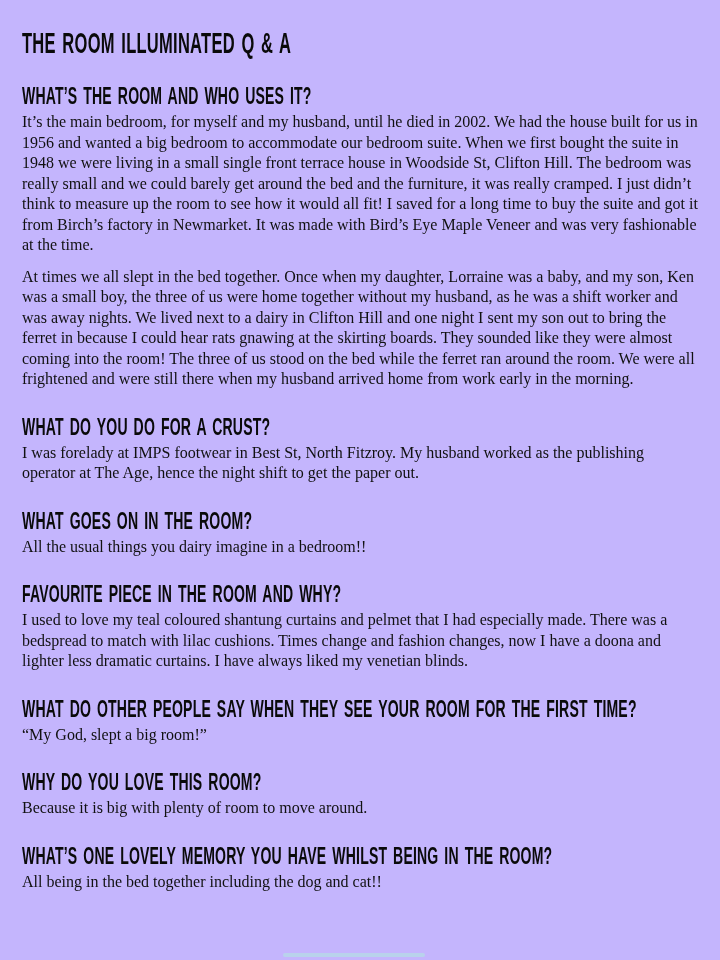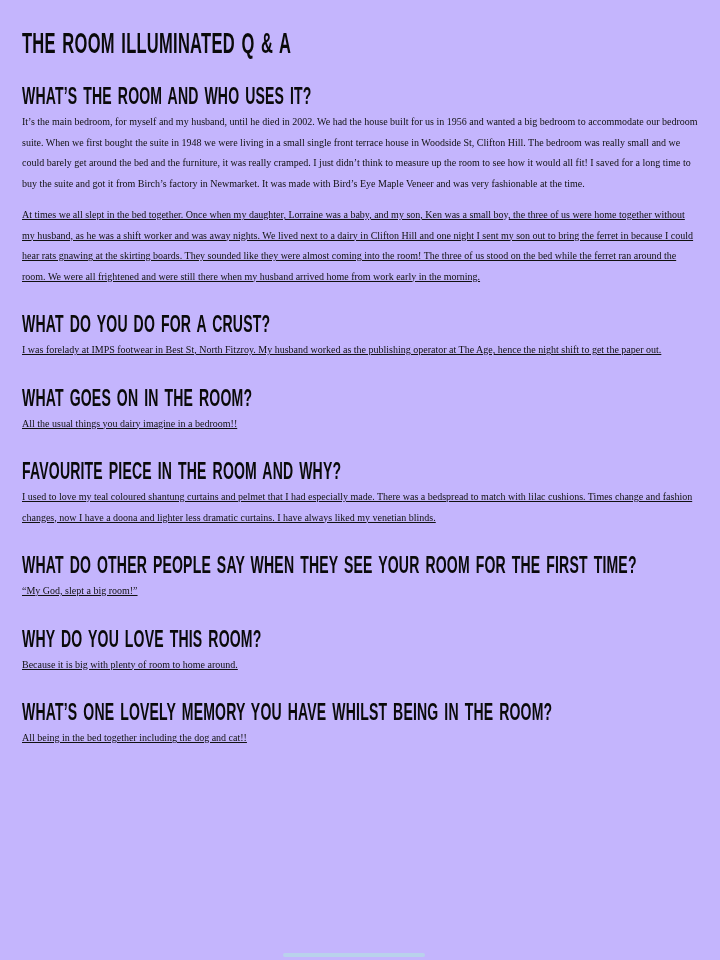--- a/index.html
+++ b/index.html
@@ -48,28 +48,27 @@
     font-family: "Liberation Sans", sans-serif;
     font-weight: 700;
     font-size: 23px;
     letter-spacing: 0.3px;
     word-spacing: 3px;
     color: #0a0a0a;
   }
   .qa p {
     margin: 0 0 11px 0;
     font-family: "Liberation Serif", serif;
-    font-size: 10px;
+    font-size: 16px;
     line-height: 20.5px;
     color: #111111;
     max-width: 678px;
   }
   .qa p:last-child {
     margin-bottom: 0;
-    text-decoration: underline;
   }
   .accent-bar {
     position: absolute;
     left: 283px;
     top: 953px;
     width: 142px;
     height: 4px;
     border-radius: 2px;
   }
 </style>
@@ -102,21 +101,21 @@
   </section>
 
 
   <section class="qa">
     <h2><span class="condensed">WHAT DO OTHER PEOPLE SAY WHEN THEY SEE YOUR ROOM FOR THE FIRST TIME?</span></h2>
     <p>“My God, slept a big room!”</p>
   </section>
 
   <section class="qa">
     <h2><span class="condensed">WHY DO YOU LOVE THIS ROOM?</span></h2>
-    <p>Because it is big with plenty of room to home around.</p>
+    <p>Because it is big with plenty of room to move around.</p>
   </section>
 
   <section class="qa">
     <h2><span class="condensed">WHAT’S ONE LOVELY MEMORY YOU HAVE WHILST BEING IN THE ROOM?</span></h2>
     <p>All being in the bed together including the dog and cat!!</p>
   </section>
 
   <div class="accent-bar" style="background: rgb(185, 210, 236);"></div>
 
 </div>

